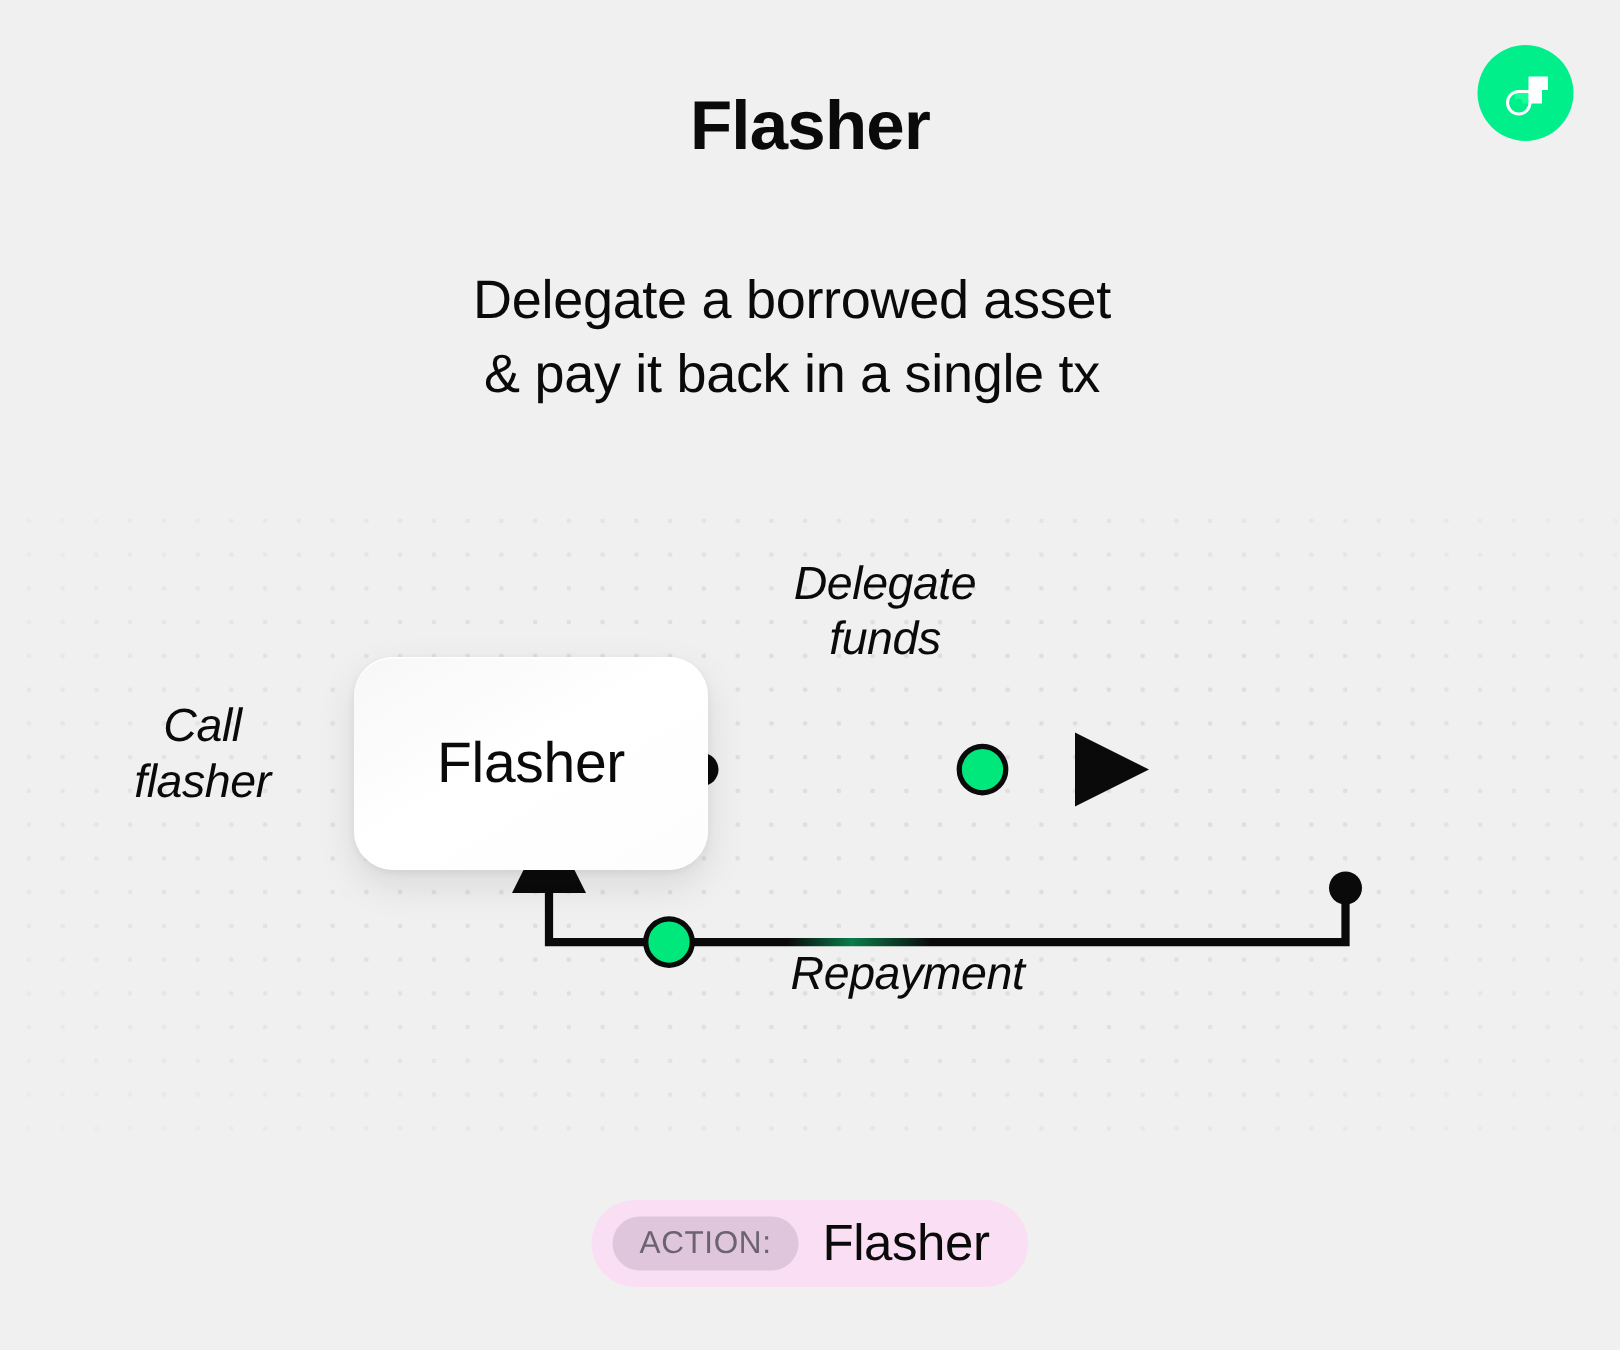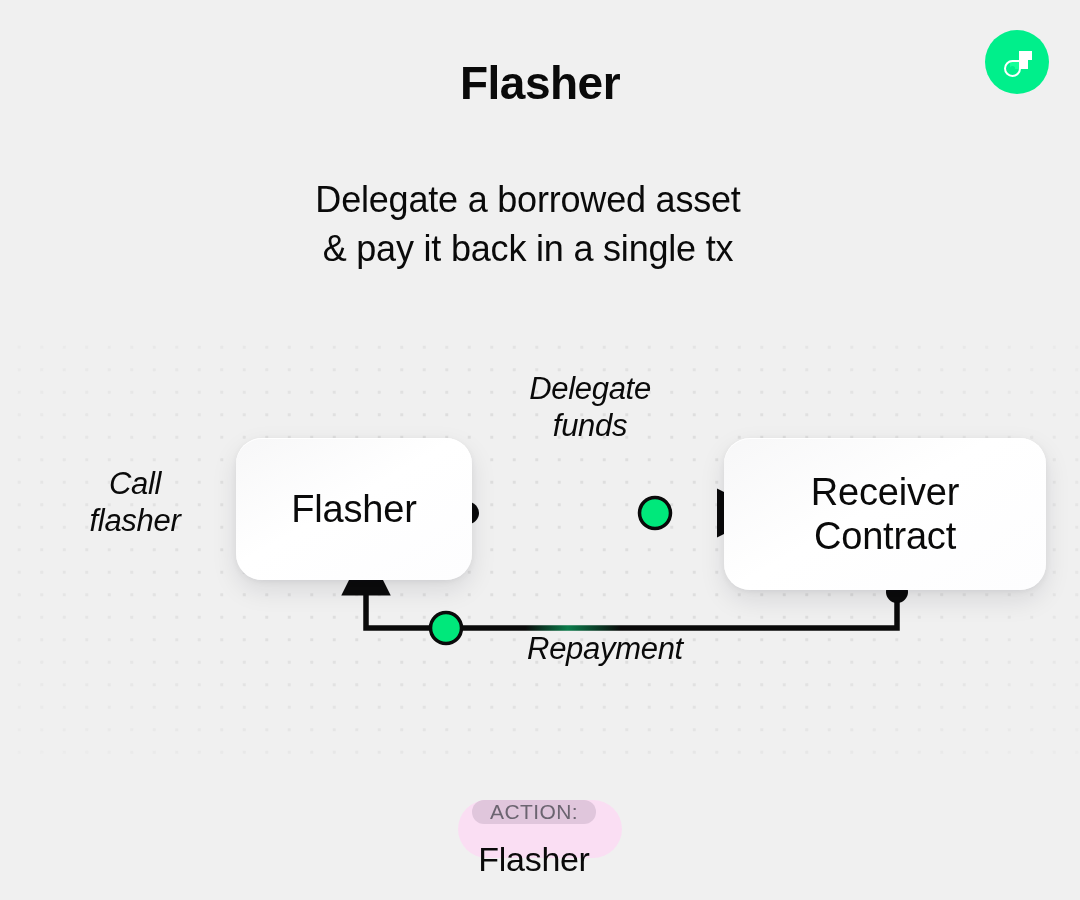--- a/index.html
+++ b/index.html
@@ -144,21 +144,20 @@
     left: 50%;
     transform: translateX(-50%);
     top: 800px;
     height: 58px;
     display: flex;
     align-items: center;
     gap: 16px;
     padding: 0 26px 0 14px;
     border-radius: 29px;
     background: #fadef3;
-    flex-direction: column;
   }
   #action-chip {
     display: inline-flex;
     align-items: center;
     justify-content: center;
     height: 36px;
     padding: 0 18px;
     border-radius: 18px;
     background: #e0c6dc;
     color: #6b6470;
@@ -226,22 +225,20 @@
 
     <g>
       <path d="M897,592 L897,628 L366,628 L366,590" fill="none" stroke="url(#repay-gradient)" stroke-width="5.5" stroke-linecap="butt" stroke-linejoin="miter" marker-end="url(#arrow-up)" transform="translate(0,-330)"></path>
       <circle cx="897" cy="262" r="11" fill="#0a0a0a"></circle>
       <circle cx="446" cy="298" r="15.5" fill="#00e87b" stroke="#0a0a0a" stroke-width="3.5"></circle>
     </g>
   </svg>
 
   <div class="node" id="node-flasher">Flasher</div>
 
-  <div class="node" id="node-receiver">Receiver
-Contract</div>
 
   <div class="edge-label" id="label-delegate-funds">Delegate
 funds</div>
 
   <div class="edge-label" id="label-call-flasher">Call
 flasher</div>
 
   <div class="edge-label" id="label-repayment">Repayment</div>
 </div>
 

